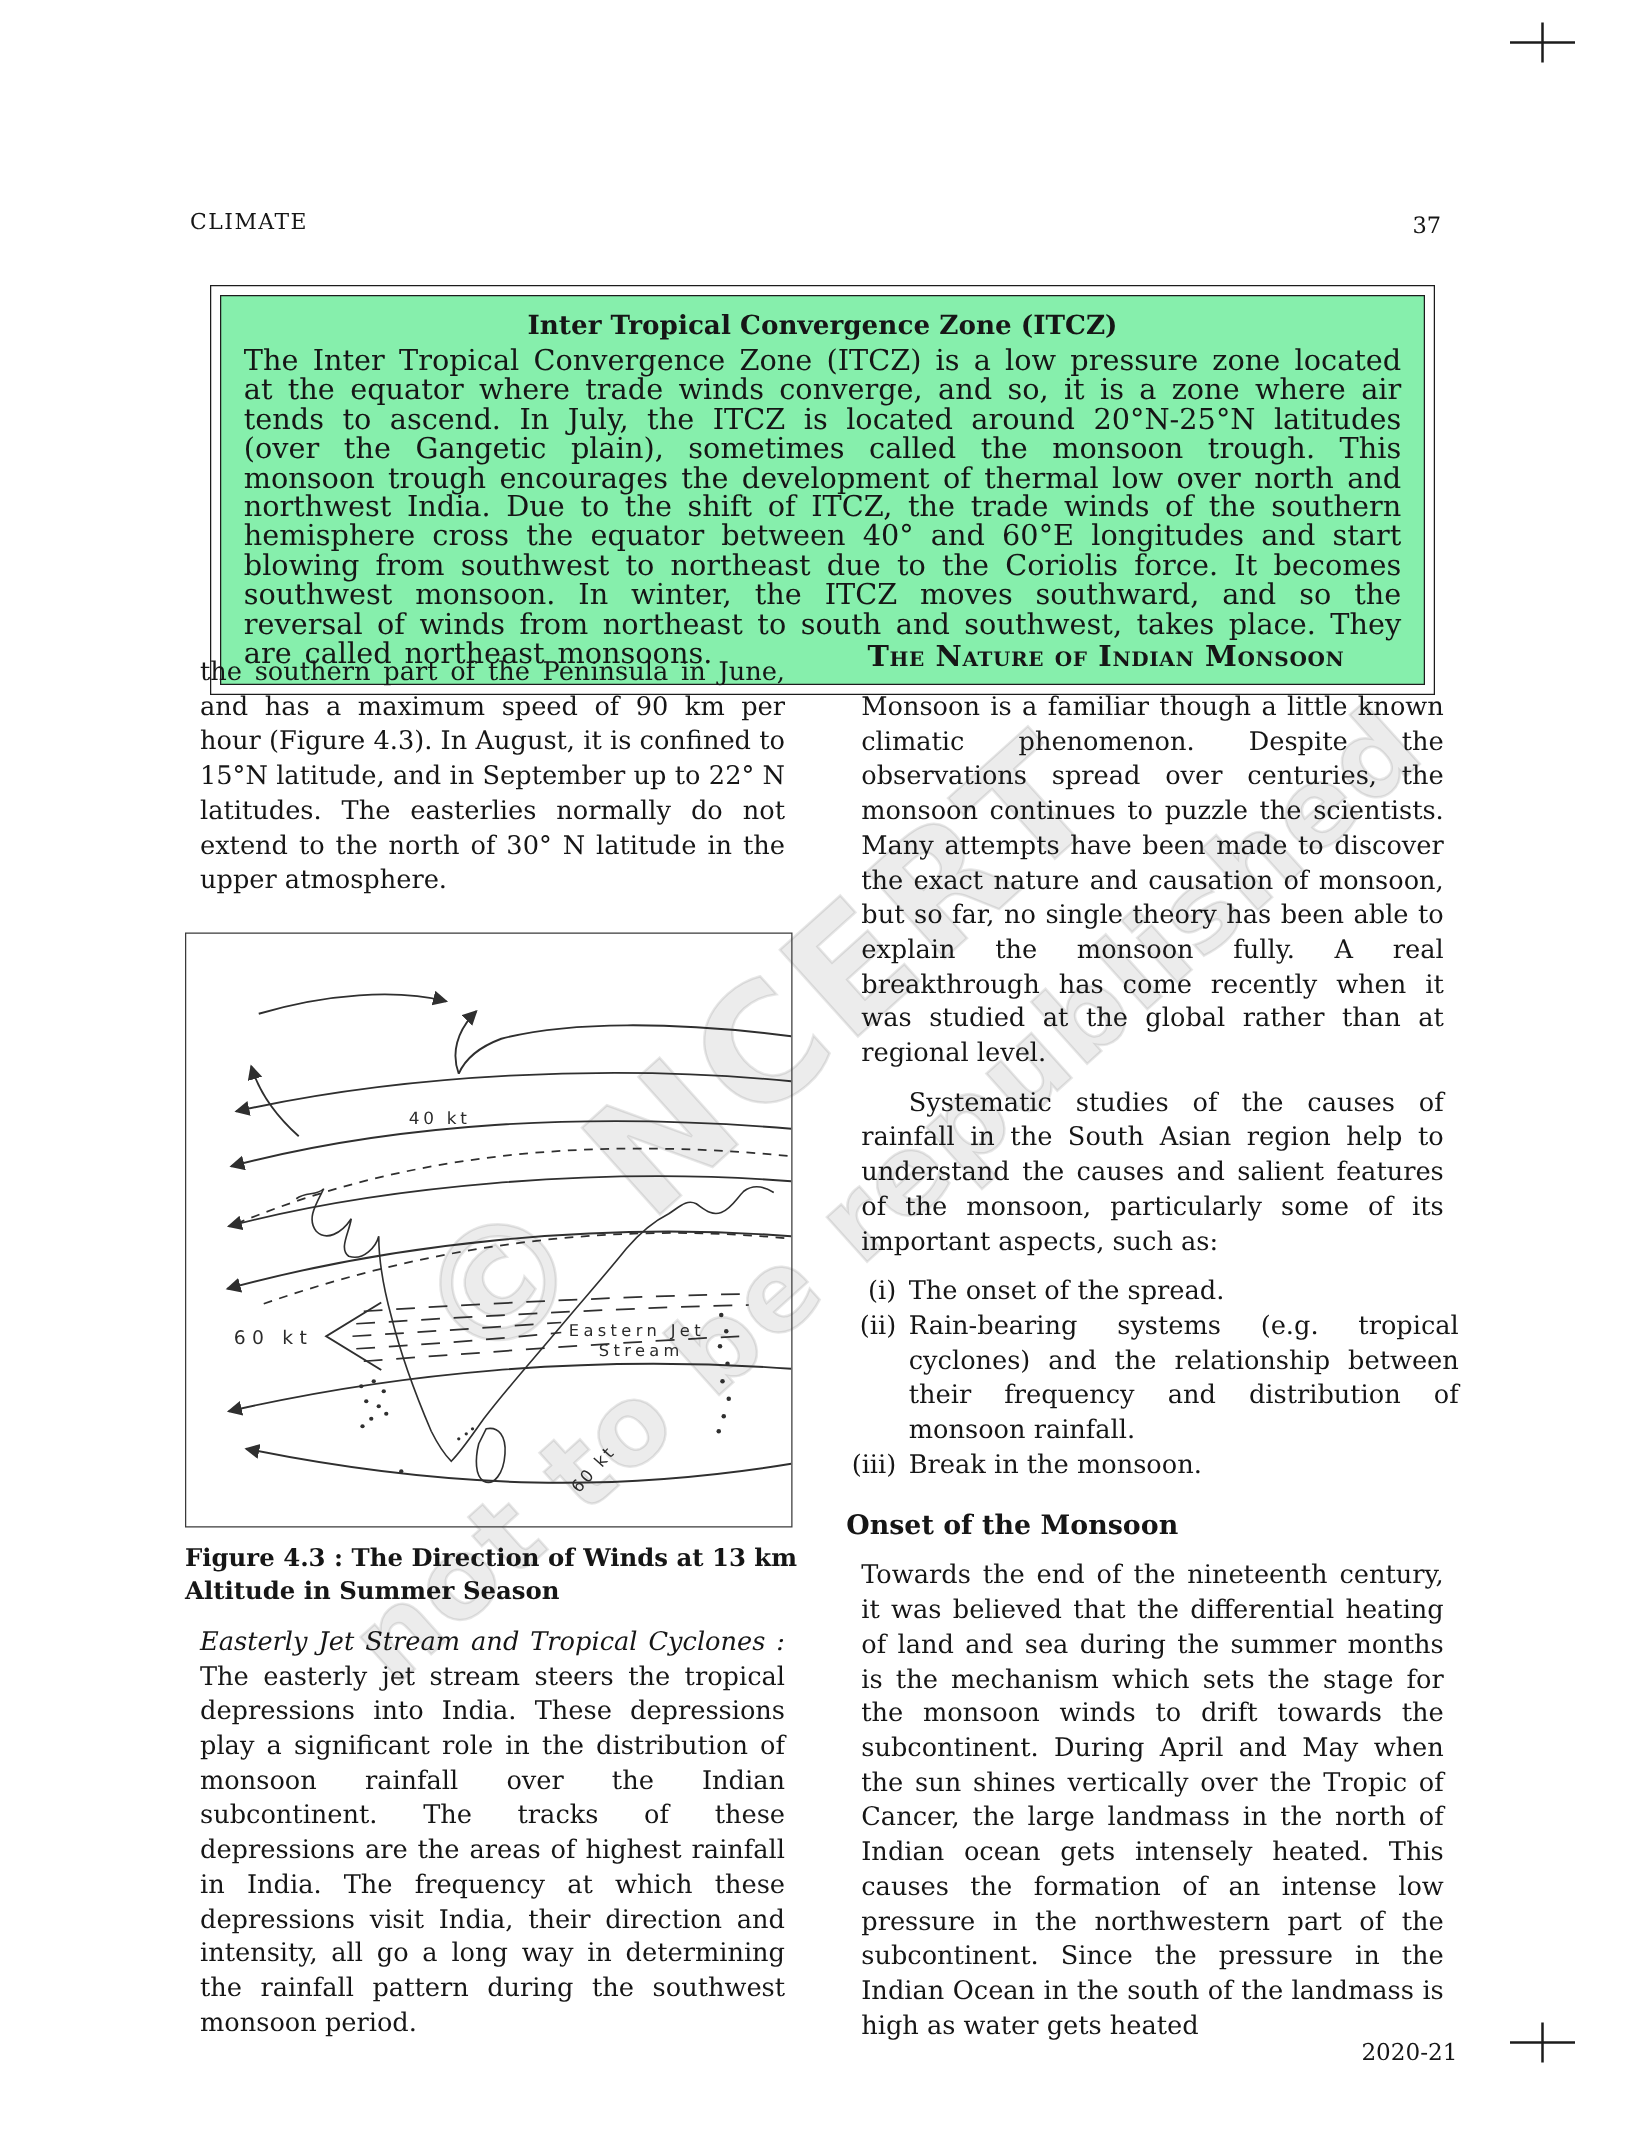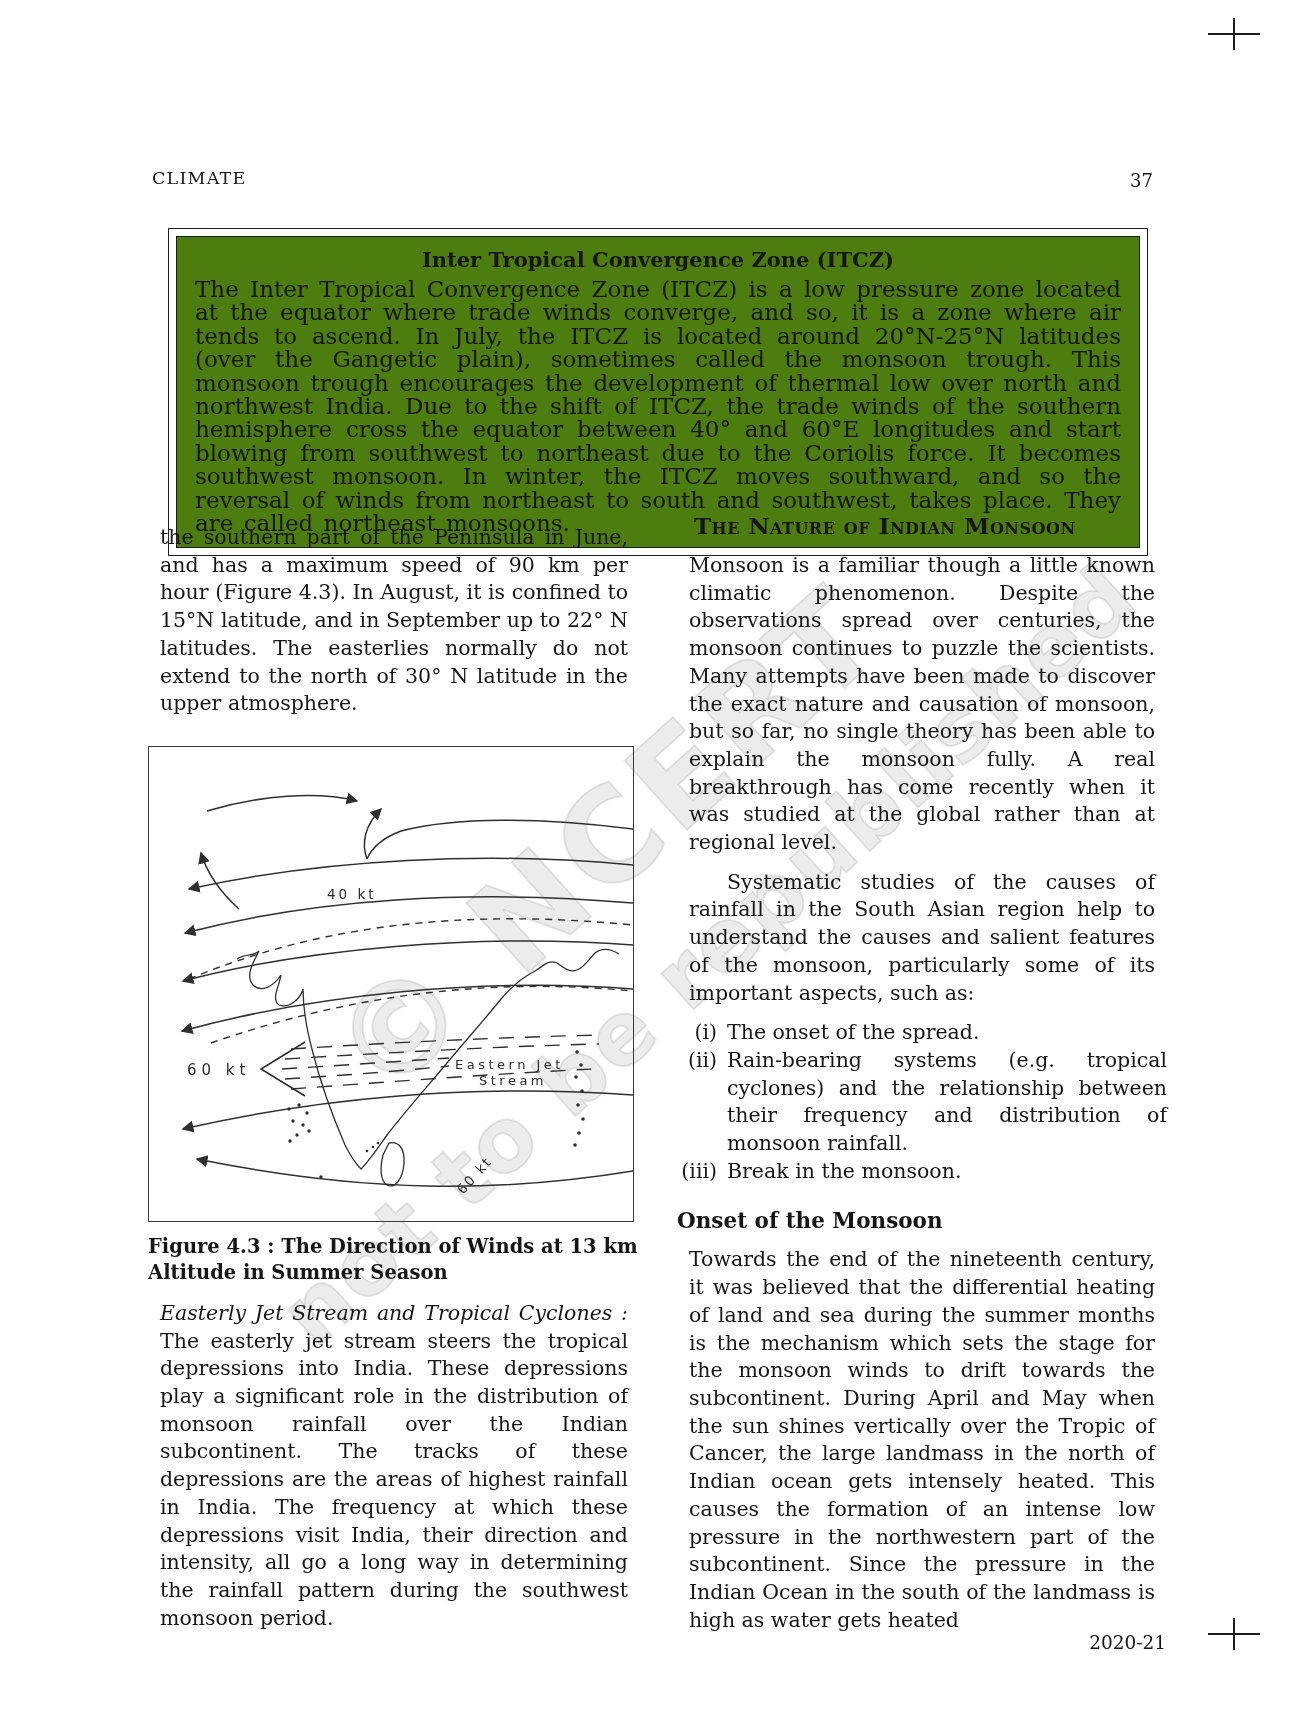--- a/index.html
+++ b/index.html
@@ -16,21 +16,21 @@
   
   .hdr-left{position:absolute;left:152px;top:168px;font-size:17.5px;letter-spacing:1.2px;}
   .hdr-page{position:absolute;left:1130px;top:170px;font-size:18px;}
   .footer{position:absolute;left:148px;top:1632px;width:1018px;text-align:right;font-size:18.5px;}
   
   .crop{position:absolute;}
   .crop .h{position:absolute;background:#1c1c1c;width:52px;height:2px;left:0;top:15px;}
   .crop .v{position:absolute;background:#1c1c1c;width:2px;height:32px;left:25px;top:0;}
   
   .itcz-outer{position:absolute;left:168px;top:228px;width:980px;border:1.6px solid #1c1c1c;padding:7px;background:#fff;box-sizing:border-box;}
-  .itcz-inner{border:1.6px solid #1c1c1c;background:#4d7c0f;padding:8px 18px 12px 18px;}
+  .itcz-inner{border:1.6px solid #1c1c1c;background:#86efac;padding:8px 18px 12px 18px;}
   .itcz-title{text-align:center;font-weight:bold;font-size:21px;margin:2px 0 6px 0;}
   .itcz-body{font-size:23px;line-height:23.4px;text-align:justify;word-spacing:3px;}
   
   .col{position:absolute;top:512px;}
   .col-left{left:148px;width:492px;}
   .col-right{left:677px;width:490px;}
   .col p{margin:12px;font-size:20.5px;line-height:27.7px;text-align:justify;}
   
   .fig-frame{margin-top:28px;border:1.6px solid #3a3a3a;width:484px;height:474px;box-sizing:content-box;background:transparent;}
   .fig-caption{margin-top:12px;font-weight:bold;font-size:19.5px;line-height:26px;}

